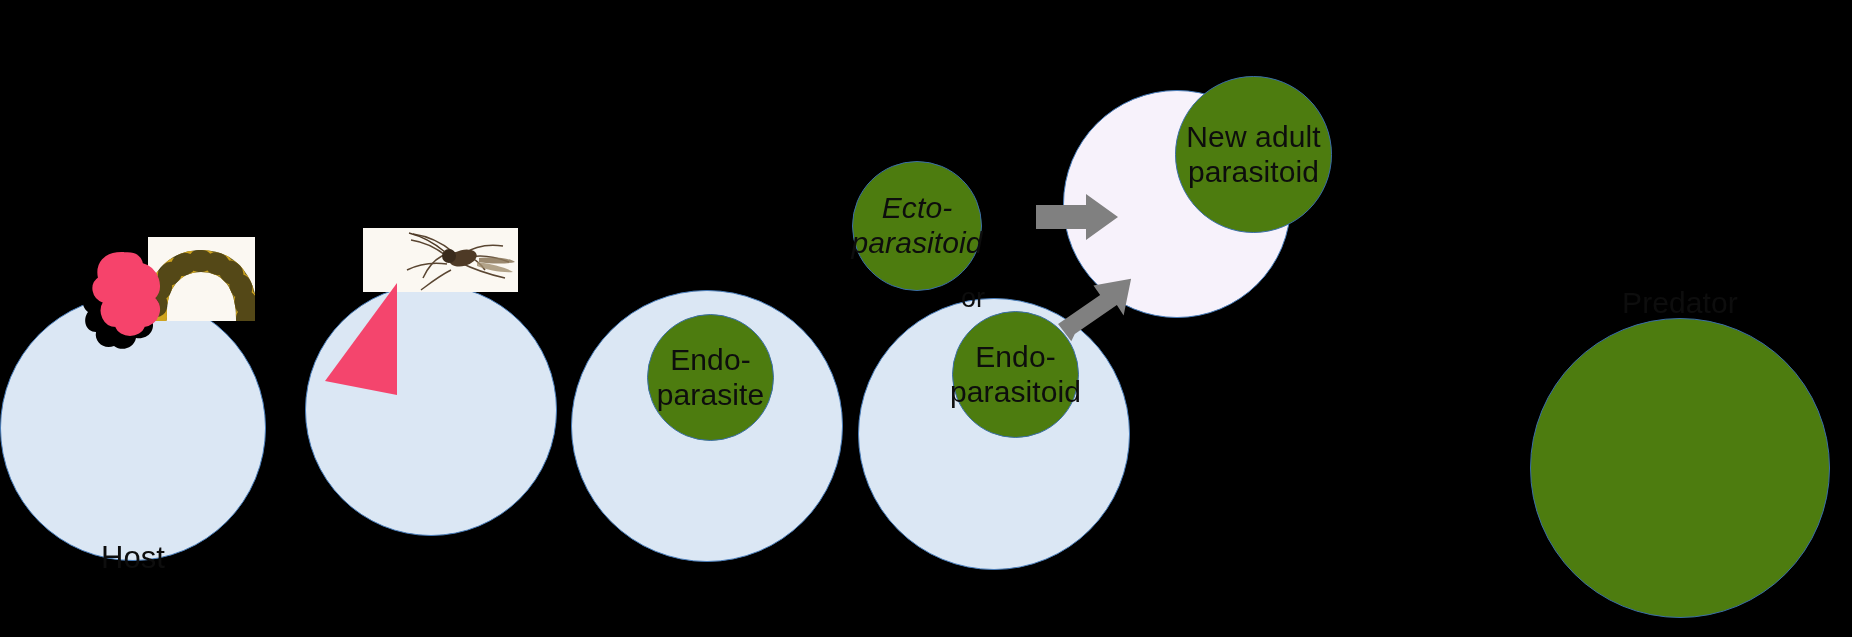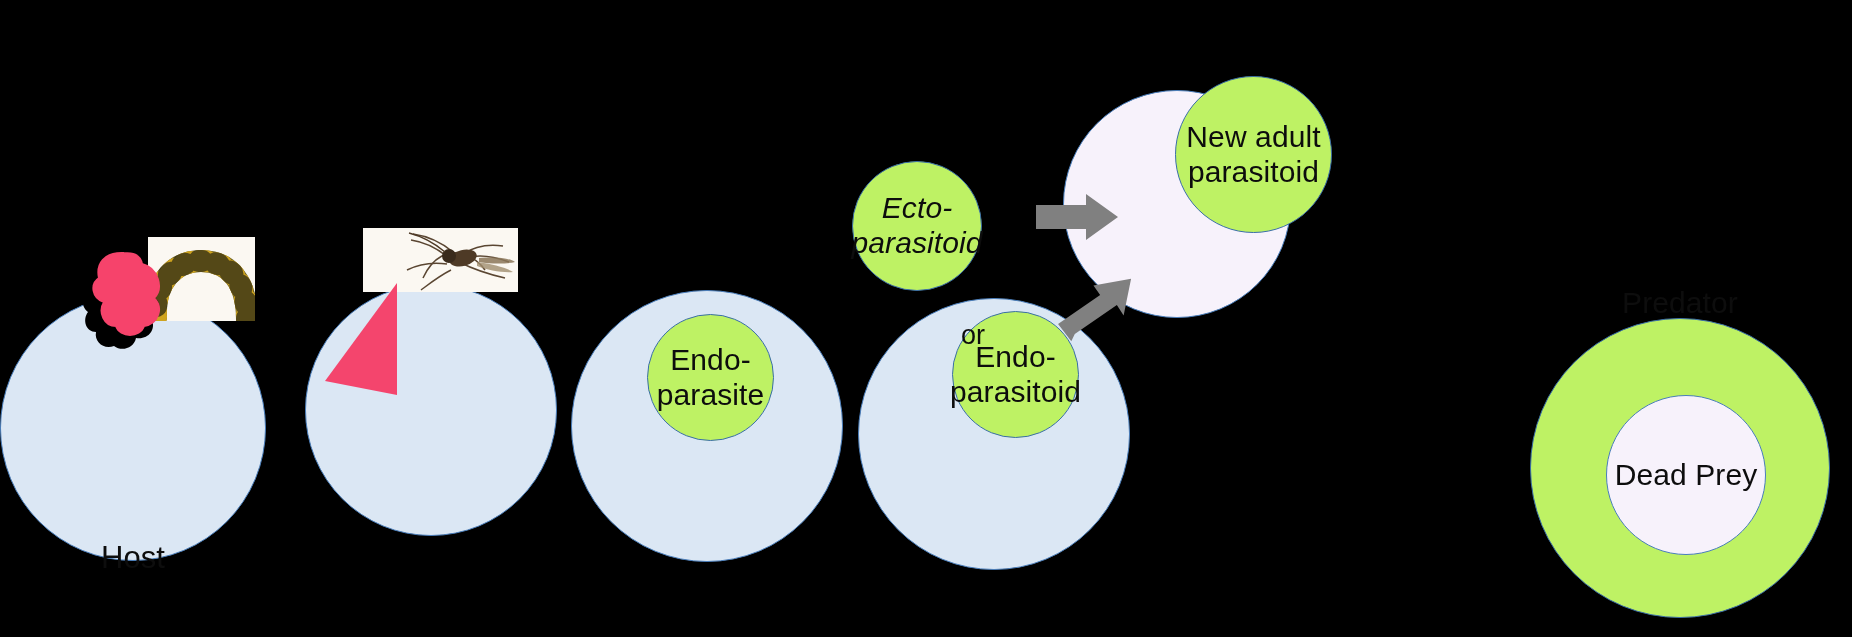--- a/index.html
+++ b/index.html
@@ -17,21 +17,21 @@
     display:flex;
     align-items:center;
     justify-content:center;
     text-align:center;
   }
   .host-circle{
     background:#dbe7f4;
     border:1.6px solid #4a7ebb;
   }
   .yellow-circle{
-    background:#bef264;
+    background:#4d7c0f;
     border:1.6px solid #3a6ea8;
   }
   .pale-circle{
     background:#f7f2fb;
     border:1.6px solid #4a7ebb;
   }
   .lbl{
     position:absolute;
     color:#0d0d0d;
     font-size:30px;
@@ -123,21 +123,21 @@
 parasite</span>
   </div>
 
   <div class="circle host-circle" style="left:858px;top:298px;width:272px;height:272px;"></div>
 
   <div class="circle yellow-circle" style="left:952px;top:311px;width:127px;height:127px;">
     <span class="lbl" style="position:static;">Endo-
 parasitoid</span>
   </div>
 
-  <div class="lbl lbl-or" style="left:938px;top:283px;width:70px;margin-top:37px;">or</div>
+  <div class="lbl lbl-or" style="left:938px;top:283px;width:70px;">or</div>
 
   <div class="circle yellow-circle" style="left:852px;top:161px;width:130px;height:130px;font-style:italic;">
     <span class="lbl" style="position:static;">Ecto-
 parasitoid</span>
   </div>
 
   <div class="circle pale-circle" style="left:1063px;top:90px;width:228px;height:228px;"></div>
 
 
   <div class="circle yellow-circle" style="left:1175px;top:76px;width:157px;height:157px;">
@@ -154,17 +154,14 @@
   <div class="arrow-wrap" style="left:1050px;top:253px;">
     <svg width="90" height="92" viewBox="0 0 90 92">
       <path d="M12,92 L0,74 L44,48 L38,38 L76,34 L66,70 L60,59 L16,85 Z" fill="#808080" transform="translate(6,-6) rotate(-4 45 46)"></path>
     </svg>
   </div>
 
   <div class="circle yellow-circle" style="left:1530px;top:318px;width:300px;height:300px;"></div>
 
   <div class="lbl" style="left:1530px;top:286px;width:300px;">Predator</div>
 
-  <div class="circle pale-circle" style="left:1606px;top:395px;width:160px;height:160px;">
-    <span class="lbl" style="position:static;">Dead Prey</span>
-  </div>
 
 </div>
 
 </body></html>

